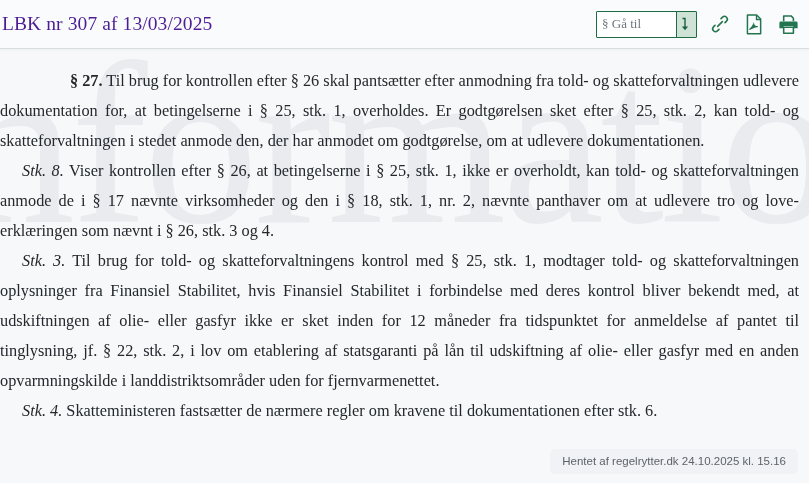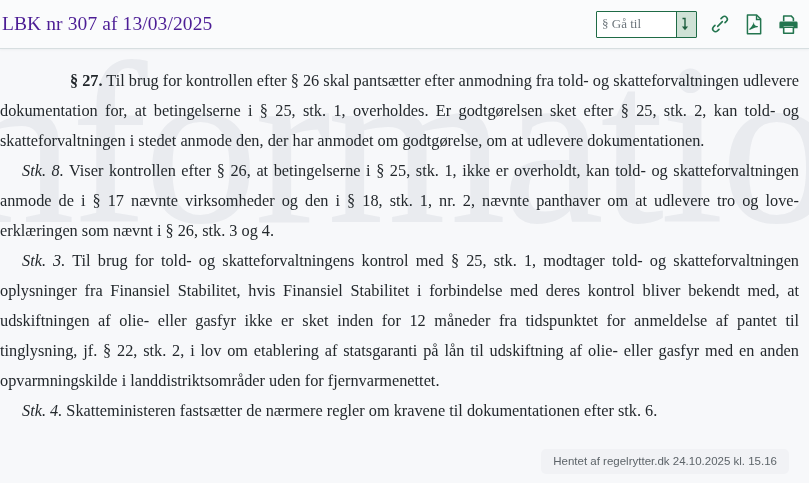--- a/index.html
+++ b/index.html
@@ -122,21 +122,21 @@
     text-indent: 22px;
     hyphens: none;
   }
   p.lawpara + p.lawpara { margin-top: 0; }
   .sec-num { font-weight: bold; margin-left: 48px; }
   .stk { font-style: italic; }
 
   
   #footer-badge {
     position: absolute;
-    right: 20px;
+    right: 11px;
     bottom: 9px;
     z-index: 4;
     background: #f1f2f5;
     border-radius: 5px;
     padding: 6px 12px 7px 12px;
     font-family: "Liberation Sans", "DejaVu Sans", sans-serif;
     font-size: 11.5px;
     color: #5d6469;
     white-space: nowrap;
   }

